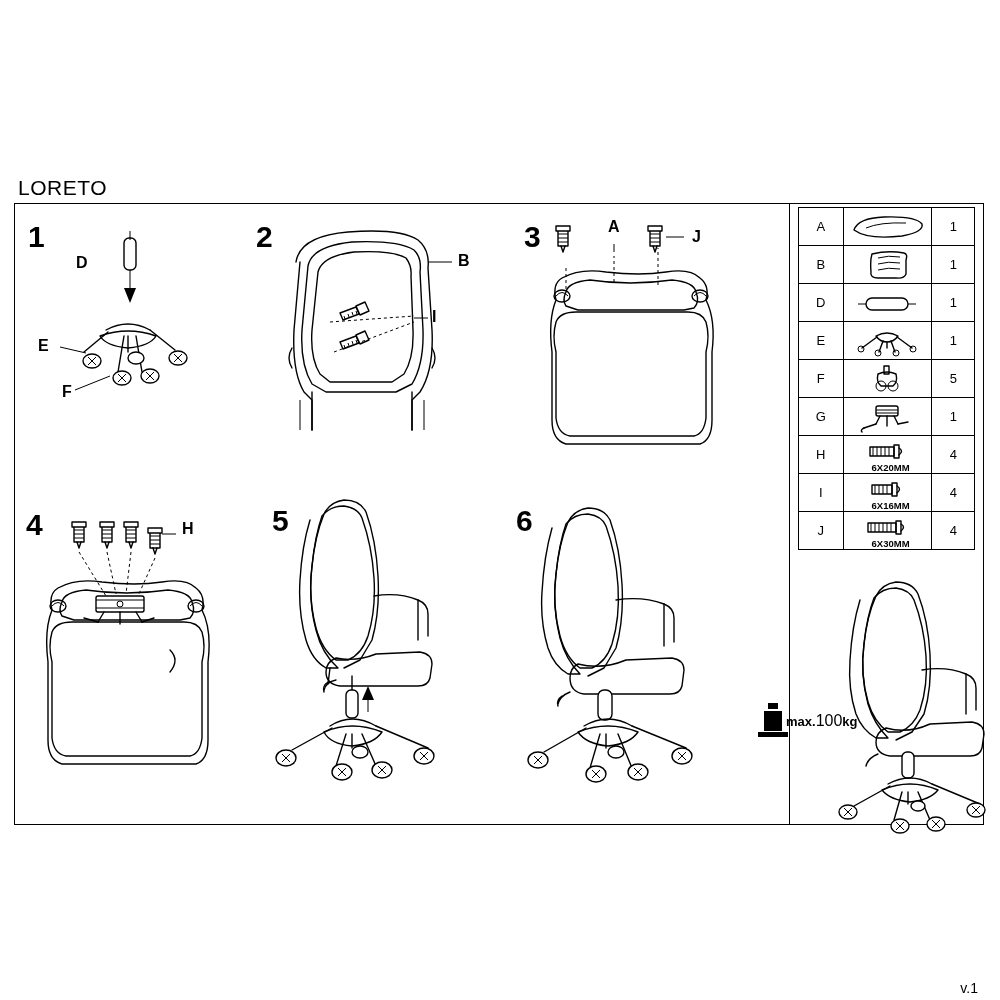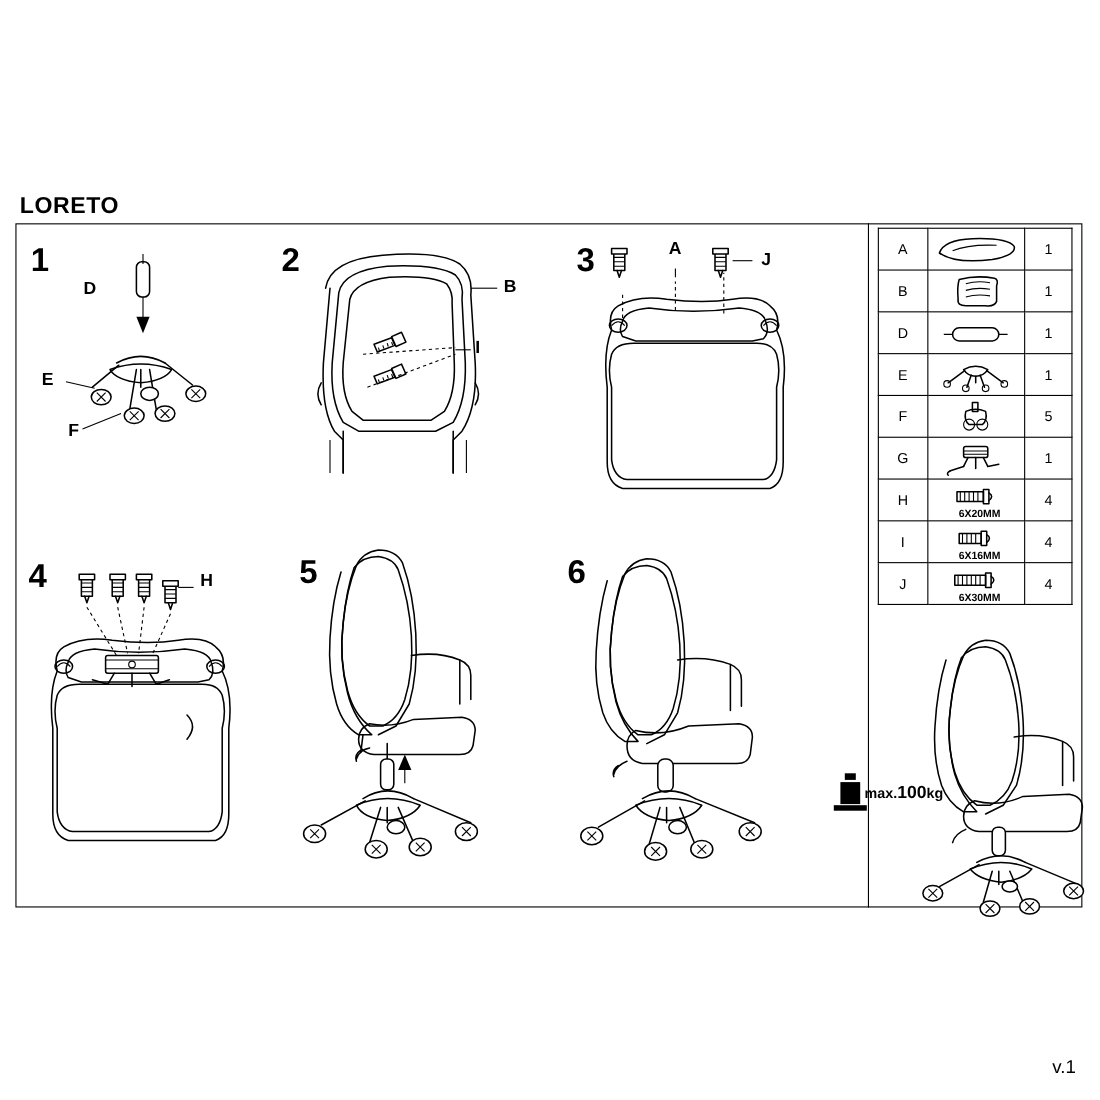--- a/index.html
+++ b/index.html
@@ -19,21 +19,21 @@
     position: absolute;
     left: 0; top: 0;
     width: 1000px;
     height: 1000px;
   }
   #title {
     position: absolute;
     left: 18px;
     top: 176px;
     font-size: 21px;
-    font-weight: bold;
+    font-weight: normal;
     letter-spacing: 0.5px;
   }
   .frame {
     position: absolute;
     left: 14px;
     top: 203px;
     width: 970px;
     height: 622px;
     border: 1.5px solid #000;
     box-sizing: border-box;
@@ -54,22 +54,22 @@
   }
   .lbl {
     position: absolute;
     font-size: 16px;
     font-weight: bold;
     font-family: "Liberation Sans", sans-serif;
   }
   .version {
     position: absolute;
     right: 22px;
-    bottom: 20px;
-    font-size: 17px;
+    bottom: 4px;
+    font-size: 14px;
   }
   
   .parts {
     position: absolute;
     left: 798px;
     top: 207px;
     width: 177px;
     border-collapse: collapse;
     font-size: 13px;
   }
@@ -95,21 +95,21 @@
     white-space: nowrap;
     margin-top: 13px;
   }
   .maxload {
     position: absolute;
     left: 786px;
     top: 712px;
     font-size: 13px;
     font-weight: bold;
   }
-  .maxload .big { font-size: 16px; font-weight: bold; }
+  .maxload .big { font-size: 16px; font-weight: normal; }
   svg { display: block; }
   .s { fill: none; stroke: #000; stroke-width: 1.4; stroke-linejoin: round; stroke-linecap: round; }
   .sf { fill: #fff; stroke: #000; stroke-width: 1.4; stroke-linejoin: round; stroke-linecap: round; }
   .thin { fill: none; stroke: #000; stroke-width: 1; }
   .dash { fill: none; stroke: #000; stroke-width: 1; stroke-dasharray: 3 3; }
   .solidfill { fill: #000; }
 </style>
 </head>
 <body>
 

